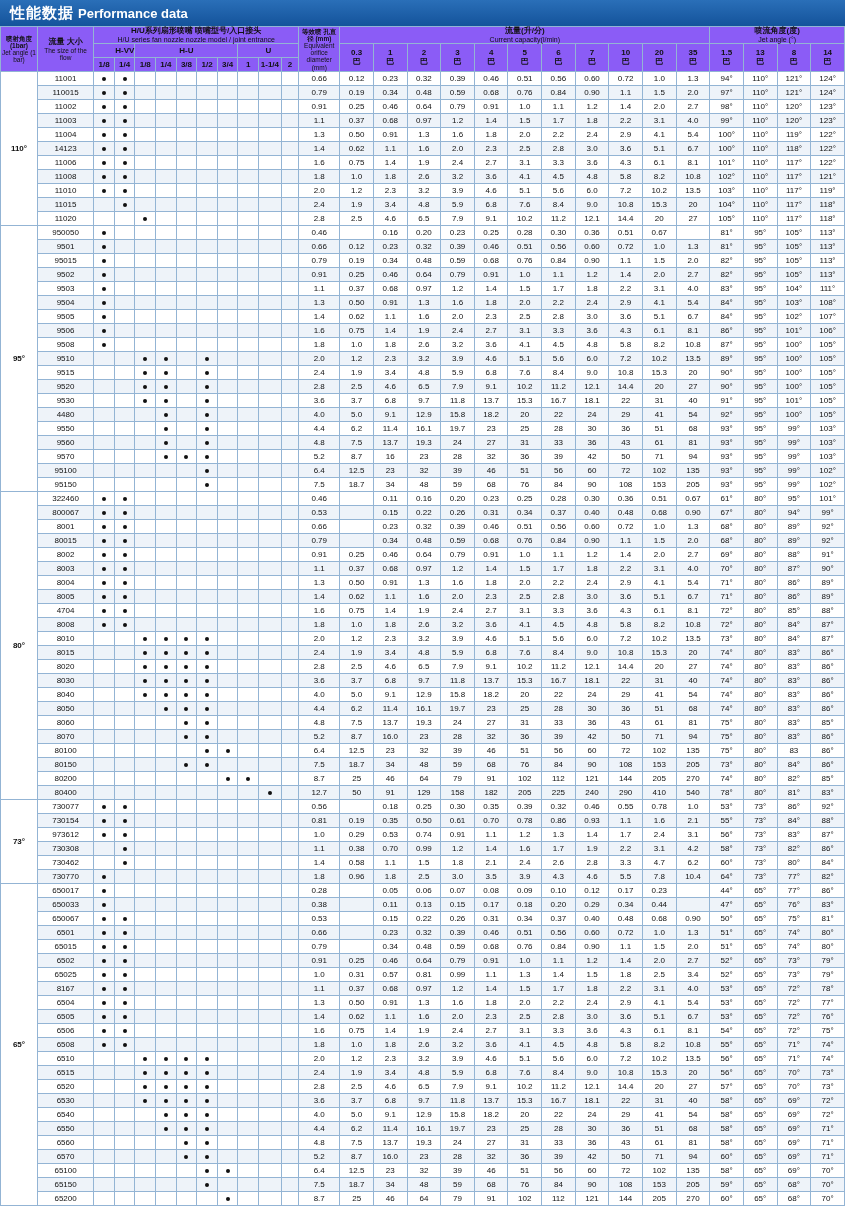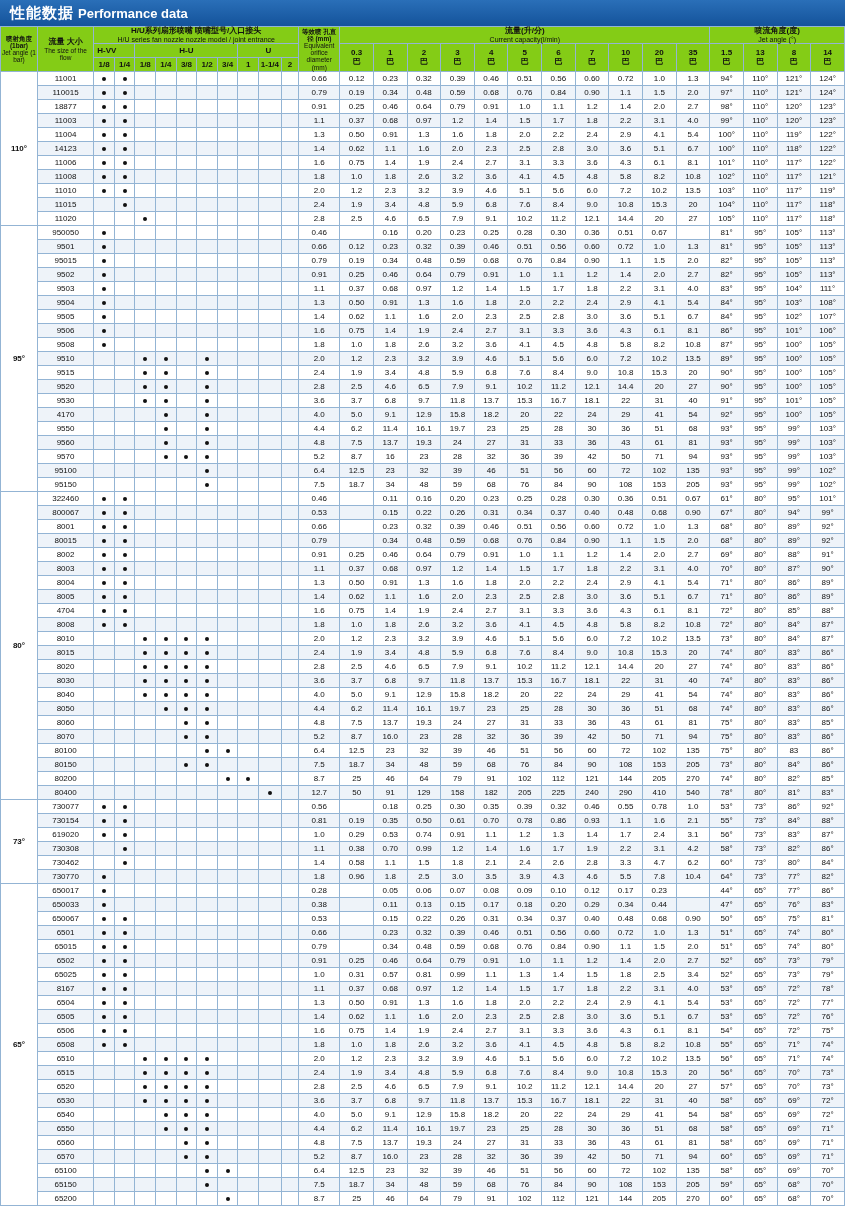--- a/index.html
+++ b/index.html
@@ -5,21 +5,21 @@
   html,body{margin:0;padding:0;background:#ffffff;}
   body{font-family:"Liberation Sans", sans-serif;}
   #page{width:845px;height:1209px;position:relative;background:#fff;}
   .title-bar{height:26px;background:#1b5fa8;background:linear-gradient(#2a6fb8,#14539b);
     display:flex;align-items:center;padding-left:10px;color:#fff;}
   .title-cn{font-size:15px;font-weight:bold;letter-spacing:1px;}
   .title-en{font-size:13px;font-weight:bold;margin-left:4px;}
   table.perf{border-collapse:collapse;width:845px;table-layout:fixed;}
   table.perf td,table.perf th{border:1px solid #93b4d4;font-size:8px;text-align:center;
     vertical-align:middle;padding:0;line-height:1.05;color:#111;height:13px;}
-  thead th{background:#84cc16;font-weight:bold;font-size:8px;}
+  thead th{background:#8b5cf6;font-weight:bold;font-size:8px;}
   .hdr-cn{font-size:8px;display:block;line-height:1.1;}
   .hdr-en{font-size:7px;display:block;line-height:1.1;font-weight:normal;}
   td.ang{font-size:12px;font-weight:bold;background:#fff;}
   td.model{font-weight:normal;font-size:8px;background:#fff;}
   tbody tr.alt td{background:#eef3f9;}
   tbody tr td{background:#fff;}
   .dot{display:inline-block;width:4px;height:4px;border-radius:50%;background:#111;}
   .sep td{border-top:2px solid #4a7fb5;}
   .small65{font-size:6.5px;}
 </style>
@@ -97,21 +97,21 @@
         <th colspan="11">
           <span class="hdr-cn">流量(升/分)</span>
           <span class="hdr-en">Current capacity(l/min)</span>
         </th>
         <th colspan="4">
           <span class="hdr-cn">喷流角度(度)</span>
           <span class="hdr-en">Jet angle (°)</span>
         </th>
       </tr>
       <tr>
-        <th colspan="2" style="text-align:left;padding-left:3px">H-VV</th>
+        <th colspan="2" style="text-align:right;padding-left:3px">H-VV</th>
         <th colspan="5">H-U</th>
         <th colspan="3">U</th>
         <th rowspan="2">
             <span class="hdr-cn">0.3</span>
             <span class="hdr-cn">巴</span>
           </th>
           <th rowspan="2">
             <span class="hdr-cn">1</span>
             <span class="hdr-cn">巴</span>
           </th>
@@ -235,21 +235,21 @@
           <td>0.90</td>
           <td>1.1</td>
           <td>1.5</td>
           <td>2.0</td>
           <td>97°</td>
           <td>110°</td>
           <td>121°</td>
           <td>124°</td>
         </tr>
         <tr>
-          <td class="model">18877</td>
+          <td class="model">11002</td>
           <td><span class="dot"></span></td>
           <td><span class="dot"></span></td>
           <td></td>
           <td></td>
           <td></td>
           <td></td>
           <td></td>
           <td></td>
           <td></td>
           <td></td>
@@ -874,21 +874,21 @@
           <td>18.1</td>
           <td>22</td>
           <td>31</td>
           <td>40</td>
           <td>91°</td>
           <td>95°</td>
           <td>101°</td>
           <td>105°</td>
         </tr>
         <tr class="alt">
-          <td class="model">4170</td>
+          <td class="model">4480</td>
           <td></td>
           <td></td>
           <td></td>
           <td><span class="dot"></span></td>
           <td></td>
           <td><span class="dot"></span></td>
           <td></td>
           <td></td>
           <td></td>
           <td></td>
@@ -1746,21 +1746,21 @@
           <td>0.93</td>
           <td>1.1</td>
           <td>1.6</td>
           <td>2.1</td>
           <td>55°</td>
           <td>73°</td>
           <td>84°</td>
           <td>88°</td>
         </tr>
         <tr>
-          <td class="model">619020</td>
+          <td class="model">973612</td>
           <td><span class="dot"></span></td>
           <td><span class="dot"></span></td>
           <td></td>
           <td></td>
           <td></td>
           <td></td>
           <td></td>
           <td></td>
           <td></td>
           <td></td>

